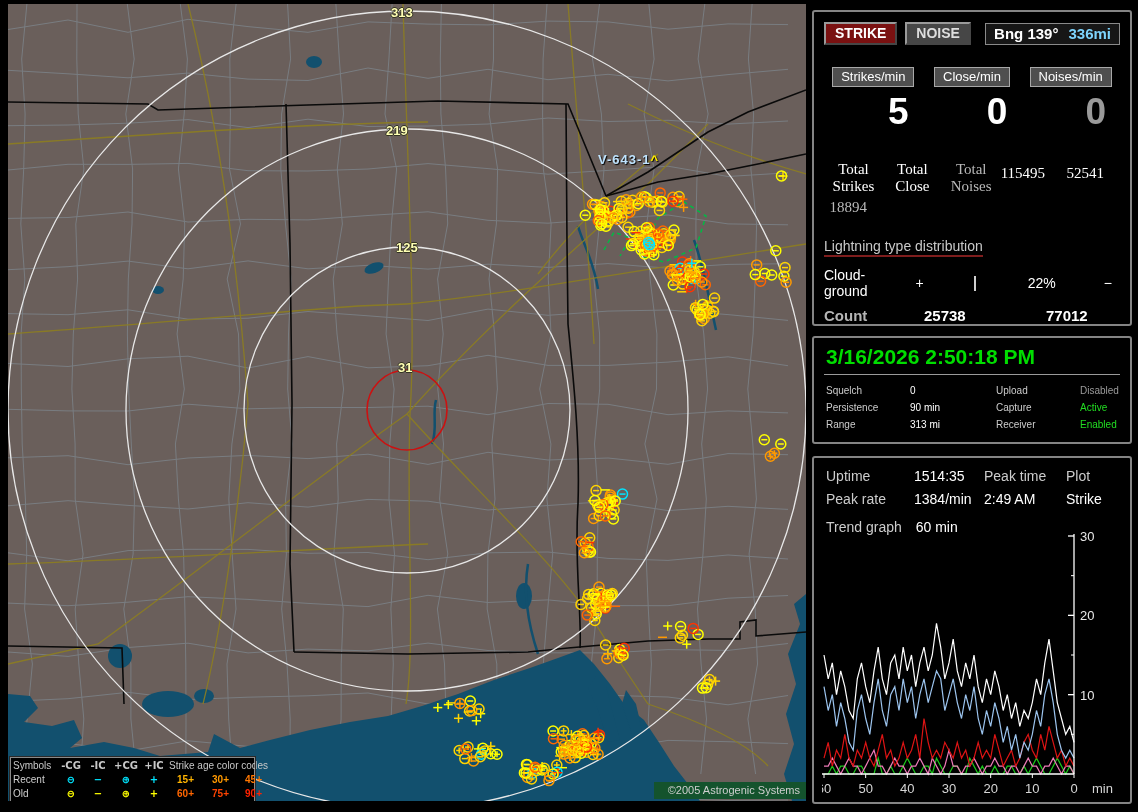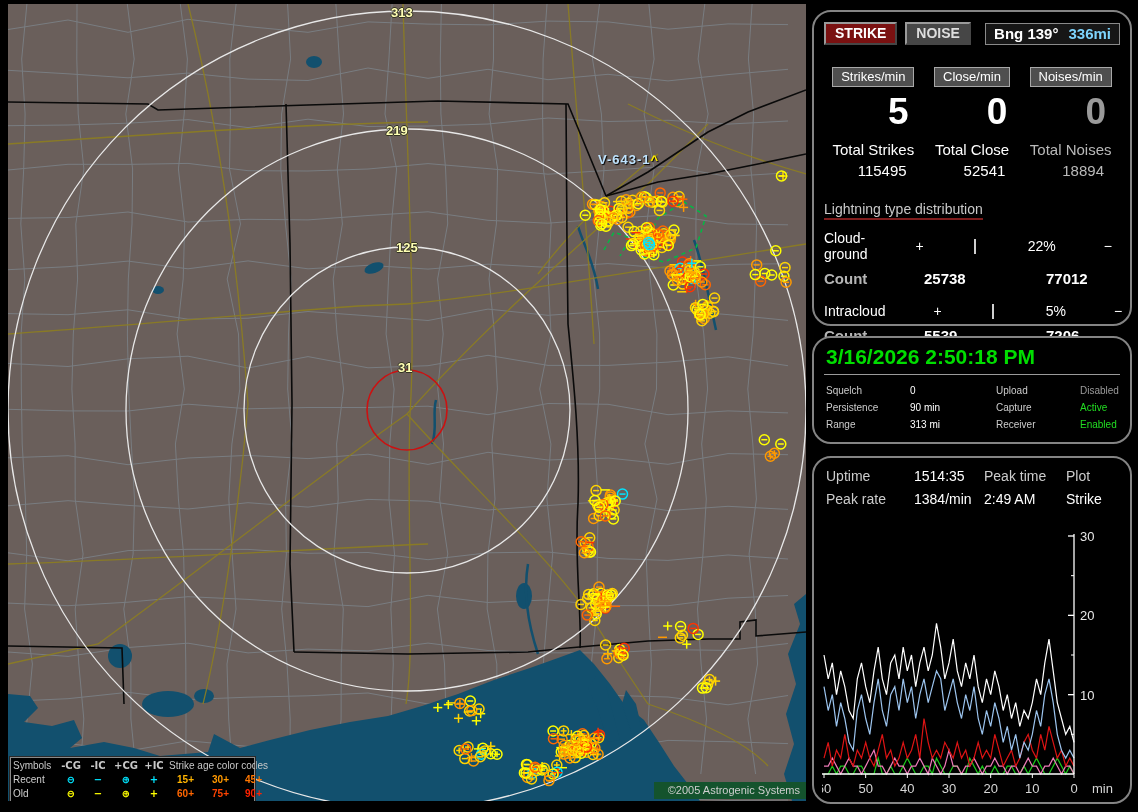--- a/index.html
+++ b/index.html
@@ -22,39 +22,39 @@
               border:1px solid #8a8a8a;outline:1px solid #2a2a2a;font-size:10px;color:#cfcfcf;}
   .lg-row{display:grid;grid-template-columns:44px 28px 26px 30px 26px 37px 33px 33px;
           align-items:center;height:14px;padding:0 2px;}
   .lg-hdr span{color:#c8c8c8;}
   .lg-age-hdr{grid-column:6 / span 3;text-align:center;white-space:nowrap;}
   .sym{font-family:"DejaVu Sans",sans-serif;text-align:center;font-weight:bold;}
   .age{text-align:center;font-weight:bold;}
 
   
   .panel{position:absolute;left:812px;width:320px;background:#000;border:2px solid #848484;
-         border-radius:19px;box-sizing:border-box;}
+         border-radius:3px;box-sizing:border-box;}
   #panel-strike{top:10px;height:316px;padding:8px 10px;}
   #panel-status{top:336px;height:108px;padding:6px 10px;}
   #panel-stats{top:456px;height:348px;padding:8px 10px;}
 
   
   #btn-row{display:flex;align-items:center;margin-top:2px;}
   .hd-btn{font-weight:bold;font-size:14px;padding:1px 9px 2px;border:2px outset #9a9a9a;}
   #strike-btn{background:#7a1111;color:#fff;}
   #noise-btn{background:#464646;color:#dedede;margin-left:8px;}
   #bng-box{margin-left:auto;background:#161616;border:1px solid #8a8a8a;padding:1px 8px 2px;
            font-weight:bold;font-size:15px;display:flex;gap:10px;}
   #bng-range{color:#7dd3fc;}
 
   .cnt-grid{display:grid;grid-template-columns:1fr 1fr 1fr;margin-top:22px;}
   .chip{background:#4f4f4f;border:1px solid #a8a8a8;color:#fff;font-size:13px;
         padding:1px 8px 2px;justify-self:center;}
   .big-num{font-size:37px;font-weight:bold;text-align:right;padding-right:14px;margin-top:4px;}
-  .tot-grid{display:grid;grid-template-columns:1fr 1fr 1fr;margin-top:8px;}
+  .tot-grid{display:grid;grid-template-columns:1fr 1fr 1fr 1fr 1fr;margin-top:28px;font-family:Liberation Serif, serif;}
   .tot-label{font-size:15px;text-align:center;}
   .tot-val{font-size:15px;text-align:right;padding-right:16px;margin-top:4px;}
   .dim{color:#9a9a9a !important;}
   .dim2{color:#b9b9b9 !important;}
 
   #dist-title{display:inline-block;color:#c9c9c9;font-size:14px;margin-top:22px;
               border-bottom:2px solid #7f1d1d;padding-bottom:1px;}
   .dist-row{display:flex;align-items:center;margin-top:10px;font-weight:normal;font-size:14px;gap:48px;}
   .dist-name{width:88px;}
   .pm{width:12px;text-align:center;}
@@ -1959,20 +1959,24 @@
     <span class="lbl">Uptime</span>
     <span class="val">1514:35</span>
     <span class="lbl">Peak time</span>
     <span class="lbl">Plot</span>
 
     <span class="lbl">Peak rate</span>
     <span class="val">1384/min</span>
     <span class="val">2:49 AM</span>
     <span class="val">Strike</span>
   </div>
+  <div id="trend-row">
+    <span class="lbl">Trend graph</span>
+    <span class="val">60 min</span>
+  </div>
   <svg id="trend-svg" width="300" height="268">
       <polyline points="2.0,244.0 6.2,244.0 10.3,236.1 14.5,244.0 18.7,236.1 22.8,236.1 27.0,244.0 31.2,244.0 35.3,236.1 39.5,236.1 43.7,244.0 47.8,244.0 52.0,244.0 56.2,228.1 60.3,244.0 64.5,244.0 68.7,236.1 72.8,244.0 77.0,244.0 81.2,236.1 85.3,228.1 89.5,236.1 93.7,244.0 97.8,244.0 102.0,236.1 106.2,236.1 110.3,244.0 114.5,228.1 118.7,236.1 122.8,244.0 127.0,244.0 131.2,236.1 135.3,236.1 139.5,244.0 143.7,244.0 147.8,228.1 152.0,236.1 156.2,244.0 160.3,236.1 164.5,244.0 168.7,244.0 172.8,236.1 177.0,244.0 181.2,244.0 185.3,236.1 189.5,236.1 193.7,244.0 197.8,244.0 202.0,236.1 206.2,244.0 210.3,236.1 214.5,228.1 218.7,236.1 222.8,244.0 227.0,244.0 231.2,236.1 235.3,228.1 239.5,236.1 243.7,244.0 247.8,236.1 252.0,244.0" stroke="#1ac81a" fill="none" stroke-width="1.2"></polyline>
       <polyline points="2.0,236.1 6.2,236.1 10.3,228.1 14.5,236.1 18.7,244.0 22.8,236.1 27.0,228.1 31.2,236.1 35.3,236.1 39.5,244.0 43.7,236.1 47.8,228.1 52.0,220.2 56.2,236.1 60.3,236.1 64.5,244.0 68.7,236.1 72.8,228.1 77.0,236.1 81.2,236.1 85.3,244.0 89.5,236.1 93.7,236.1 97.8,228.1 102.0,236.1 106.2,244.0 110.3,228.1 114.5,236.1 118.7,244.0 122.8,236.1 127.0,220.2 131.2,236.1 135.3,236.1 139.5,244.0 143.7,236.1 147.8,236.1 152.0,228.1 156.2,236.1 160.3,244.0 164.5,236.1 168.7,236.1 172.8,228.1 177.0,236.1 181.2,236.1 185.3,244.0 189.5,236.1 193.7,236.1 197.8,244.0 202.0,236.1 206.2,228.1 210.3,236.1 214.5,236.1 218.7,244.0 222.8,236.1 227.0,236.1 231.2,228.1 235.3,236.1 239.5,244.0 243.7,236.1 247.8,236.1 252.0,244.0" stroke="#ee7bb8" fill="none" stroke-width="1.2"></polyline>
       <polyline points="2.0,228.1 6.2,212.3 10.3,236.1 14.5,220.2 18.7,228.1 22.8,204.3 27.0,228.1 31.2,236.1 35.3,220.2 39.5,228.1 43.7,212.3 47.8,228.1 52.0,236.1 56.2,220.2 60.3,204.3 64.5,228.1 68.7,220.2 72.8,236.1 77.0,228.1 81.2,212.3 85.3,228.1 89.5,220.2 93.7,204.3 97.8,228.1 102.0,188.5 106.2,212.3 110.3,228.1 114.5,220.2 118.7,228.1 122.8,212.3 127.0,220.2 131.2,228.1 135.3,212.3 139.5,228.1 143.7,220.2 147.8,236.1 152.0,228.1 156.2,212.3 160.3,228.1 164.5,220.2 168.7,228.1 172.8,204.3 177.0,220.2 181.2,236.1 185.3,228.1 189.5,220.2 193.7,236.1 197.8,228.1 202.0,212.3 206.2,204.3 210.3,220.2 214.5,228.1 218.7,204.3 222.8,220.2 227.0,196.4 231.2,212.3 235.3,228.1 239.5,220.2 243.7,236.1 247.8,228.1 252.0,236.1" stroke="#dd1414" fill="none" stroke-width="1.2"></polyline>
       <polyline points="2.0,156.7 6.2,180.5 10.3,164.7 14.5,196.4 18.7,172.6 22.8,188.5 27.0,212.3 31.2,220.2 35.3,180.5 39.5,164.7 43.7,188.5 47.8,204.3 52.0,172.6 56.2,148.8 60.3,180.5 64.5,196.4 68.7,164.7 72.8,156.7 77.0,180.5 81.2,148.8 85.3,172.6 89.5,156.7 93.7,188.5 97.8,164.7 102.0,148.8 106.2,172.6 110.3,156.7 114.5,140.9 118.7,148.8 122.8,180.5 127.0,164.7 131.2,148.8 135.3,172.6 139.5,188.5 143.7,164.7 147.8,180.5 152.0,156.7 156.2,188.5 160.3,204.3 164.5,180.5 168.7,196.4 172.8,172.6 177.0,188.5 181.2,212.3 185.3,196.4 189.5,220.2 193.7,204.3 197.8,228.1 202.0,212.3 206.2,220.2 210.3,204.3 214.5,180.5 218.7,196.4 222.8,164.7 227.0,148.8 231.2,172.6 235.3,204.3 239.5,220.2 243.7,228.1 247.8,220.2 252.0,228.1" stroke="#9cc4ee" fill="none" stroke-width="1.2"></polyline>
       <polyline points="2.0,125.0 6.2,148.8 10.3,132.9 14.5,164.7 18.7,140.9 22.8,156.7 27.0,180.5 31.2,188.5 35.3,148.8 39.5,132.9 43.7,156.7 47.8,172.6 52.0,140.9 56.2,117.1 60.3,148.8 64.5,164.7 68.7,132.9 72.8,125.0 77.0,148.8 81.2,117.1 85.3,140.9 89.5,125.0 93.7,156.7 97.8,132.9 102.0,117.1 106.2,140.9 110.3,125.0 114.5,93.3 118.7,117.1 122.8,148.8 127.0,132.9 131.2,109.1 135.3,140.9 139.5,156.7 143.7,132.9 147.8,148.8 152.0,125.0 156.2,156.7 160.3,172.6 164.5,148.8 168.7,164.7 172.8,140.9 177.0,156.7 181.2,180.5 185.3,164.7 189.5,188.5 193.7,172.6 197.8,196.4 202.0,180.5 206.2,188.5 210.3,172.6 214.5,148.8 218.7,164.7 222.8,132.9 227.0,109.1 231.2,140.9 235.3,172.6 239.5,188.5 243.7,204.3 247.8,196.4 252.0,212.3" stroke="#ffffff" fill="none" stroke-width="1.2"></polyline>
       <line x1="252" y1="4" x2="252" y2="244" stroke="#fff" stroke-width="1.3"></line>
       <line x1="0" y1="244" x2="252" y2="244" stroke="#fff" stroke-width="1.3"></line>
       <line x1="246" y1="164.66666666666669" x2="252" y2="164.66666666666669" stroke="#fff" stroke-width="1.3"></line>
       <text x="258" y="169.66666666666669" fill="#e8e8e8" font-size="13px">10</text>

